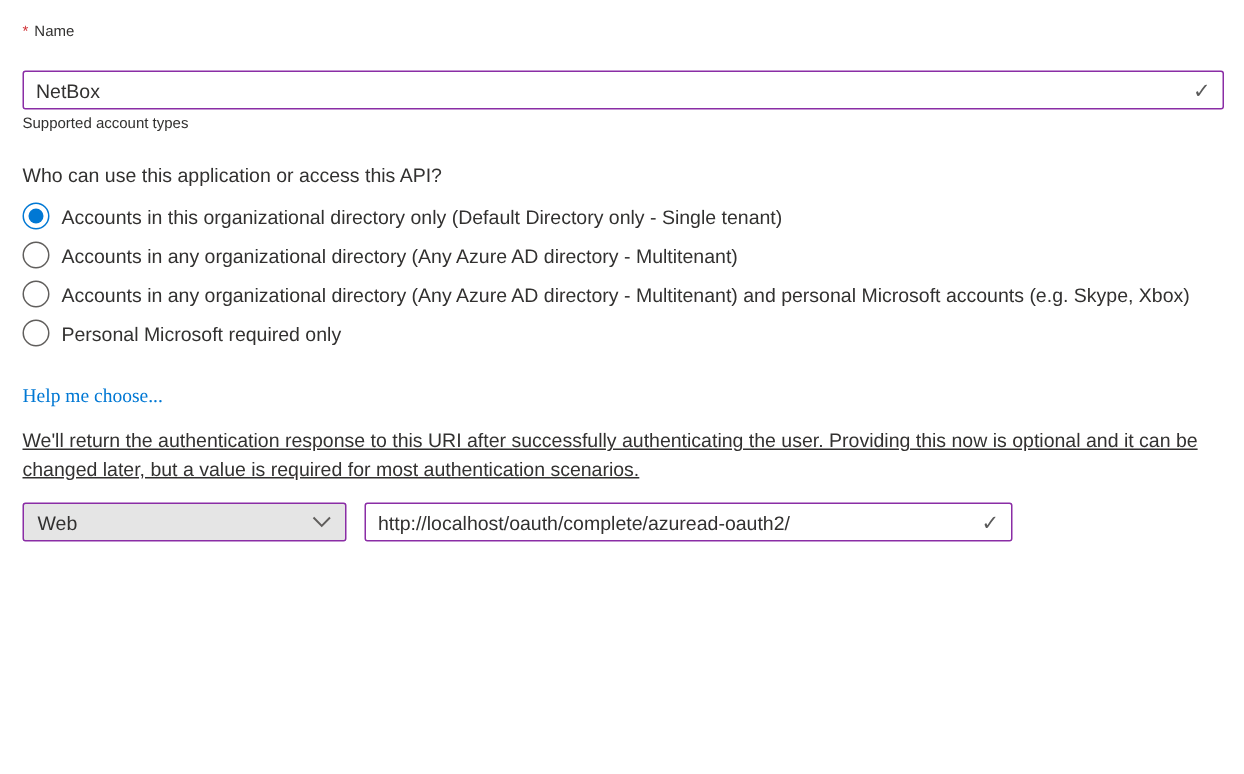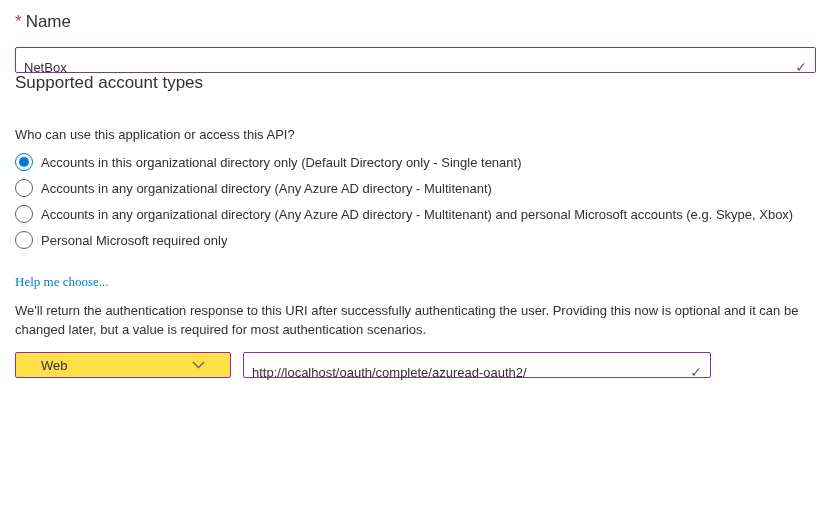--- a/index.html
+++ b/index.html
@@ -12,21 +12,21 @@
     height: 516px;
     font-family: "Liberation Sans", sans-serif;
     color: #323130;
     overflow: hidden;
   }
   .page {
     padding: 12px 13px 0 15px;
     box-sizing: border-box;
   }
   .section-title {
-    font-size: 17px;
+    font-size: 10px;
     font-weight: 400;
     color: #323130;
     line-height: 20px;
   }
   .required {
     color: #d13438;
     margin-right: 4px;
   }
   .body-text {
     font-size: 13px;
@@ -40,21 +40,21 @@
     max-width: 800px;
   }
   
   .field {
     box-sizing: border-box;
     height: 26px;
     border: 1px solid #8a2da5;
     border-radius: 2px;
     background: #ffffff;
     display: flex;
-    align-items: flex-start;
+    align-items: center;
     padding: 12px 8px;
   }
   .field input {
     border: none;
     outline: none;
     flex: 1;
     font-family: "Liberation Sans", sans-serif;
     font-size: 13px;
     color: #323130;
     padding: 0;
@@ -63,21 +63,21 @@
   }
   .check {
     color: #5a5a5a;
     font-size: 14px;
     line-height: 1;
     flex: 0 0 auto;
     margin-left: 8px;
   }
   .name-field { margin-top: 15px; }
   .mt-section { }
-  .question { margin-top: 34px; }
+  .question { margin-top: 16px; }
   .radio-group { margin-top: 6px; }
   .radio-row {
     display: flex;
     align-items: center;
     height: 26px;
     cursor: pointer;
   }
   .radio {
     box-sizing: border-box;
     width: 18px;
@@ -111,43 +111,43 @@
   .help-link {
     display: inline-block;
     margin-top: 21px;
     font-size: 13px;
     color: #0078d4;
     text-decoration: none;
     cursor: pointer;
     font-family: Liberation Serif, serif;
   }
   .redirect-title { margin-top: 47px; }
-  .redirect-desc { margin-top: 11px; }
+  .redirect-desc { margin-top: 11px; text-decoration: underline; }
   .uri-row {
     margin-top: 13px;
     display: flex;
     gap: 12px;
     align-items: center;
   }
   .platform-select {
     box-sizing: border-box;
     width: 216px;
     height: 26px;
     border: 1px solid #8a2da5;
     border-radius: 2px;
     display: flex;
     align-items: center;
     justify-content: space-between;
-    padding: 0 25px;
+    padding: 0 9px;
     font-size: 13px;
     color: #323130;
     cursor: pointer;
-    background: #fde047;
-  }
-  .uri-field { width: 468px; }
+    background: #e5e5e5;
+  }
+  .uri-field { width: 432px; }
   .chevron-svg { display: block; }
 </style>
 </head>
 <body>
 
 <div class="page">
 
   
   <div class="section-title">
     <span class="required">*</span><span>Name</span>

